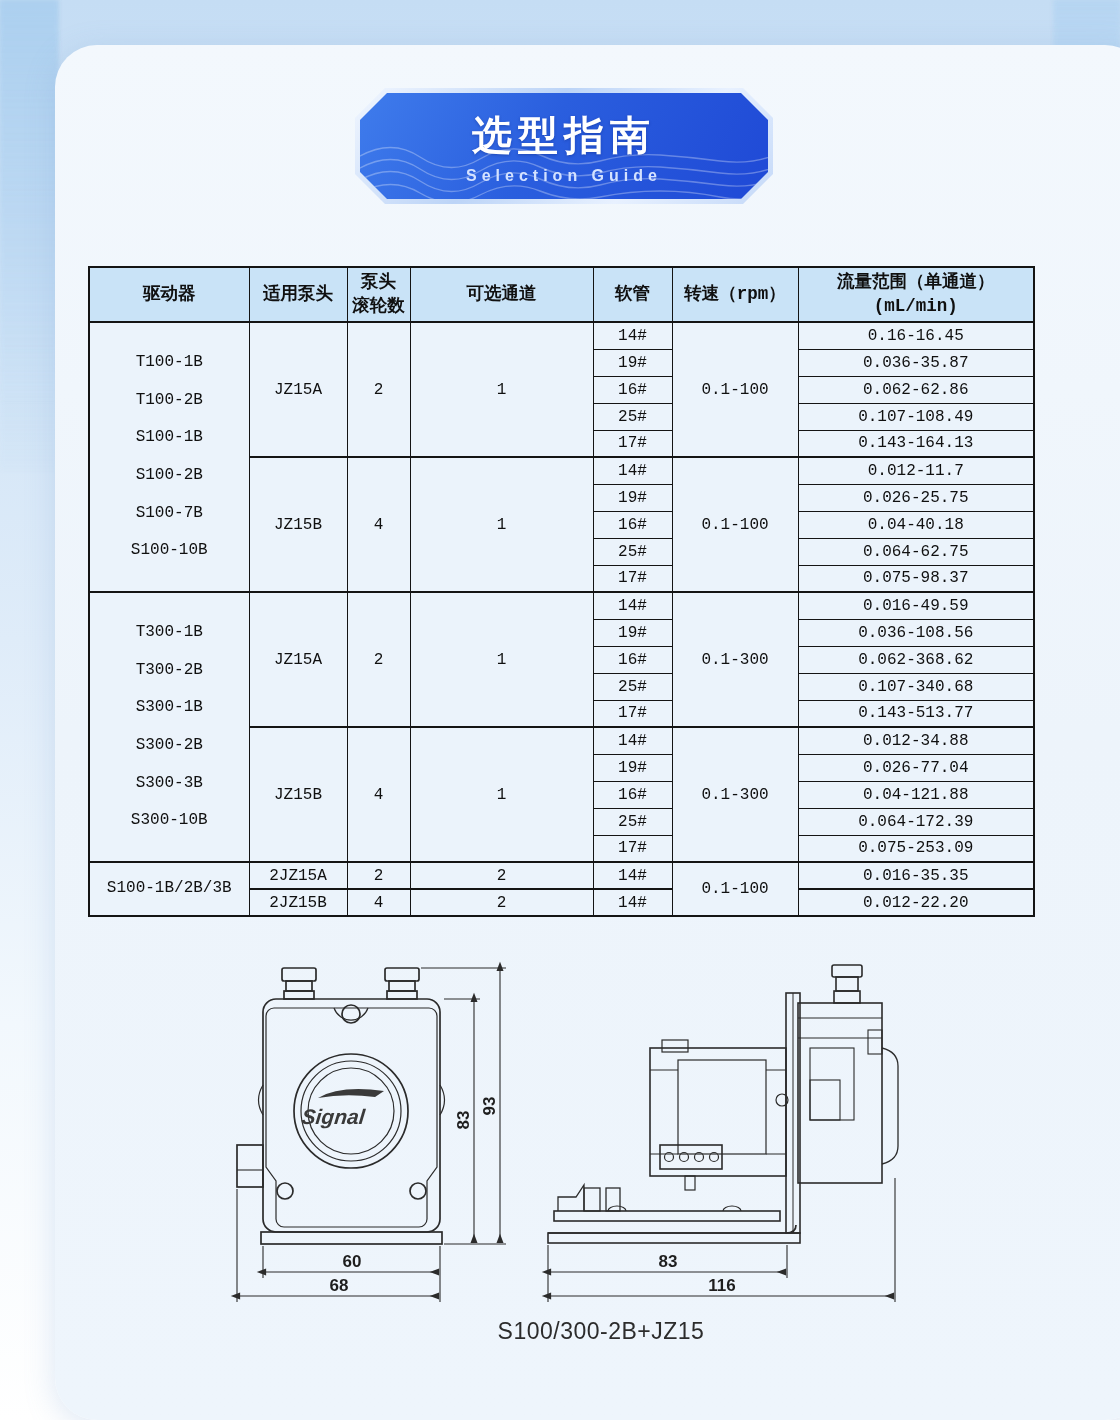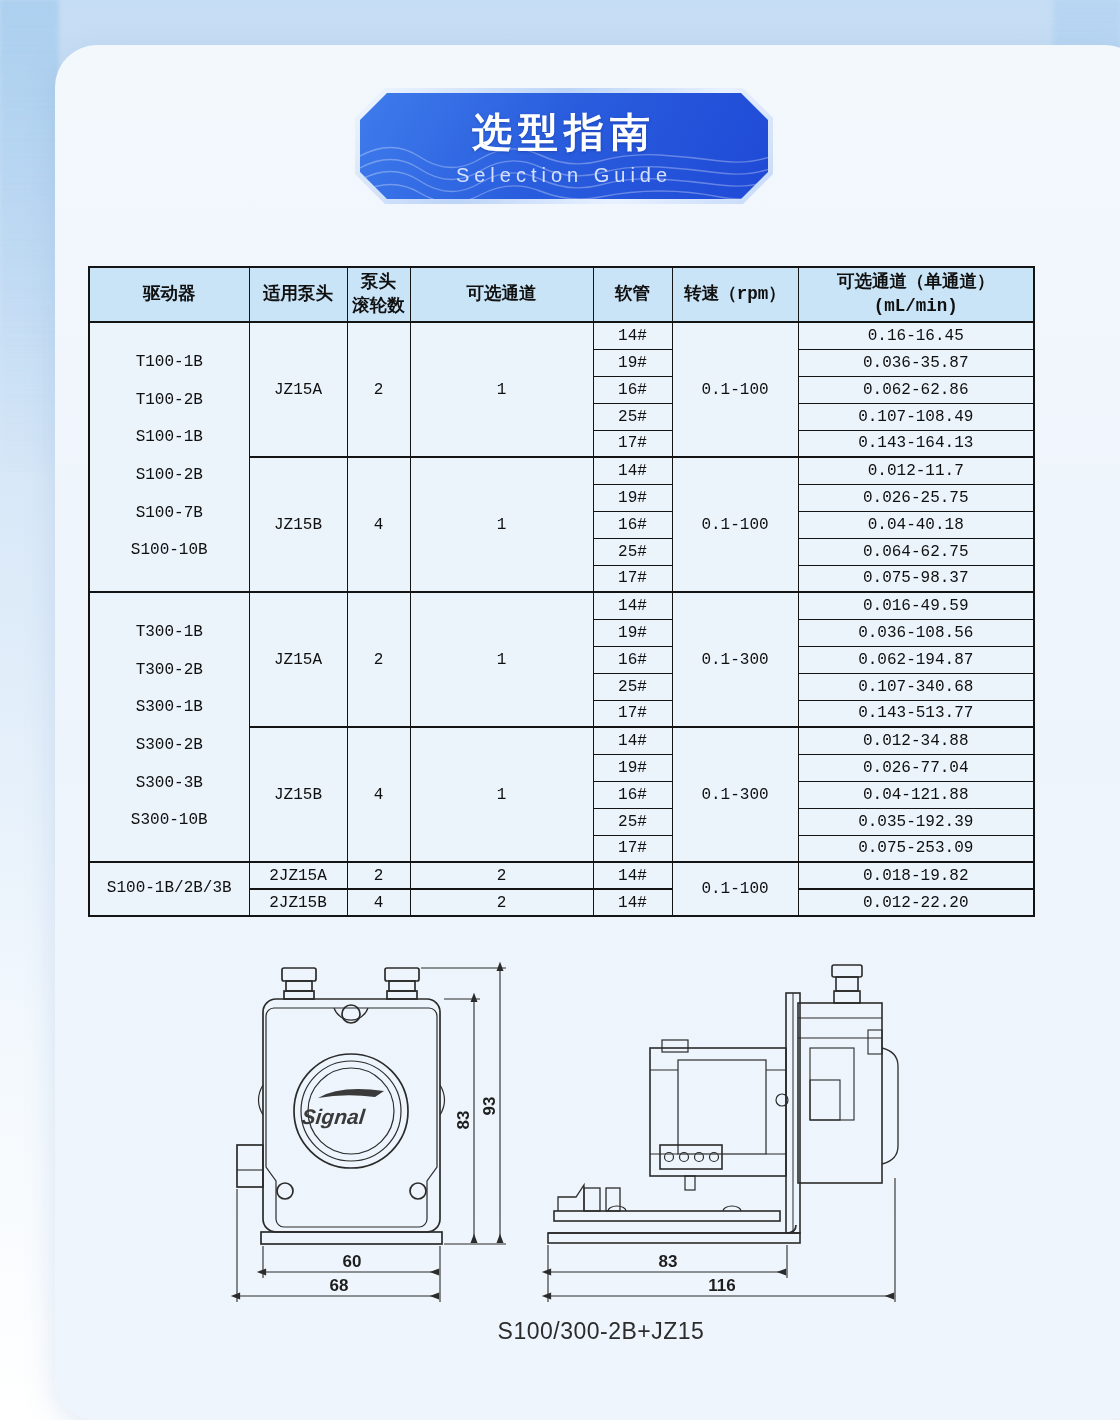--- a/index.html
+++ b/index.html
@@ -38,21 +38,21 @@
   }
   .banner-inner {
     position:absolute; left:5px; top:5px; right:5px; bottom:5px;
     clip-path:polygon(27px 0,calc(100% - 27px) 0,100% 27px,100% calc(100% - 27px),calc(100% - 27px) 100%,27px 100%,0 calc(100% - 27px),0 27px);
     background:linear-gradient(120deg,#3f7cec 0%,#2a5ede 45%,#1f49d6 100%);
     display:flex; flex-direction:column; align-items:center; justify-content:center;
     overflow:hidden;
   }
   .banner-waves { position:absolute; left:0; bottom:0; width:100%; height:70px; }
   .banner-title { position:relative; color:#fff; font-size:40px; font-weight:bold; letter-spacing:6px; text-shadow:0 1px 3px rgba(0,20,90,.3); }
-  .banner-subtitle { position:relative; color:#d4e2ff; font-size:20px; letter-spacing:5px; margin-top:4px; }
+  .banner-subtitle { position:relative; color:#d4e2ff; font-size:16px; letter-spacing:5px; margin-top:4px;font-weight:bold; }
 
   
   table.spec {
     position:absolute; left:33px; top:221px; width:945px;
     border-collapse:collapse; table-layout:fixed;
     border:2.5px solid #141414;
     background:#ebf3fb;
     font-size:16px; color:#101010;font-family:Liberation Mono, monospace;
   }
   table.spec th {
@@ -113,21 +113,21 @@
     </colgroup>
     <thead>
       <tr>
         <th>驱动器</th>
         <th>适用泵头</th>
         <th>泵头
 滚轮数</th>
         <th>可选通道</th>
         <th>软管</th>
         <th>转速（rpm）</th>
-        <th>可选通道（单通道）
+        <th>流量范围（单通道）
 (mL/min)</th>
       </tr>
     </thead>
     <tbody>
         <tr class="group-start">
           <td class="driver-cell" rowspan="10">T100-1B
 T100-2B
 S100-1B
 S100-2B
 S100-7B
@@ -192,21 +192,21 @@
           <td class="tube-cell">14#</td>
           <td class="speed-cell" rowspan="5">0.1-300</td>
           <td class="flow-cell">0.016-49.59</td>
         </tr>
         <tr>
           <td class="tube-cell">19#</td>
           <td class="flow-cell">0.036-108.56</td>
         </tr>
         <tr>
           <td class="tube-cell">16#</td>
-          <td class="flow-cell">0.062-194.87</td>
+          <td class="flow-cell">0.062-368.62</td>
         </tr>
         <tr>
           <td class="tube-cell">25#</td>
           <td class="flow-cell">0.107-340.68</td>
         </tr>
         <tr>
           <td class="tube-cell">17#</td>
           <td class="flow-cell">0.143-513.77</td>
         </tr>
         <tr class="sub-start">
@@ -220,34 +220,34 @@
         <tr>
           <td class="tube-cell">19#</td>
           <td class="flow-cell">0.026-77.04</td>
         </tr>
         <tr>
           <td class="tube-cell">16#</td>
           <td class="flow-cell">0.04-121.88</td>
         </tr>
         <tr>
           <td class="tube-cell">25#</td>
-          <td class="flow-cell">0.035-192.39</td>
+          <td class="flow-cell">0.064-172.39</td>
         </tr>
         <tr>
           <td class="tube-cell">17#</td>
           <td class="flow-cell">0.075-253.09</td>
         </tr>
         <tr class="group-start">
           <td class="driver-cell" rowspan="2">S100-1B/2B/3B</td>
           <td class="head-cell">2JZ15A</td>
           <td class="rollers-cell">2</td>
           <td class="channels-cell">2</td>
           <td class="tube-cell">14#</td>
           <td class="speed-cell" rowspan="2">0.1-100</td>
-          <td class="flow-cell">0.018-19.82</td>
+          <td class="flow-cell">0.016-35.35</td>
         </tr>
         <tr class="sub-start">
           <td class="head-cell">2JZ15B</td>
           <td class="rollers-cell">4</td>
           <td class="channels-cell">2</td>
           <td class="tube-cell">14#</td>
           <td class="flow-cell">0.012-22.20</td>
         </tr>
       </tbody>
   </table>

